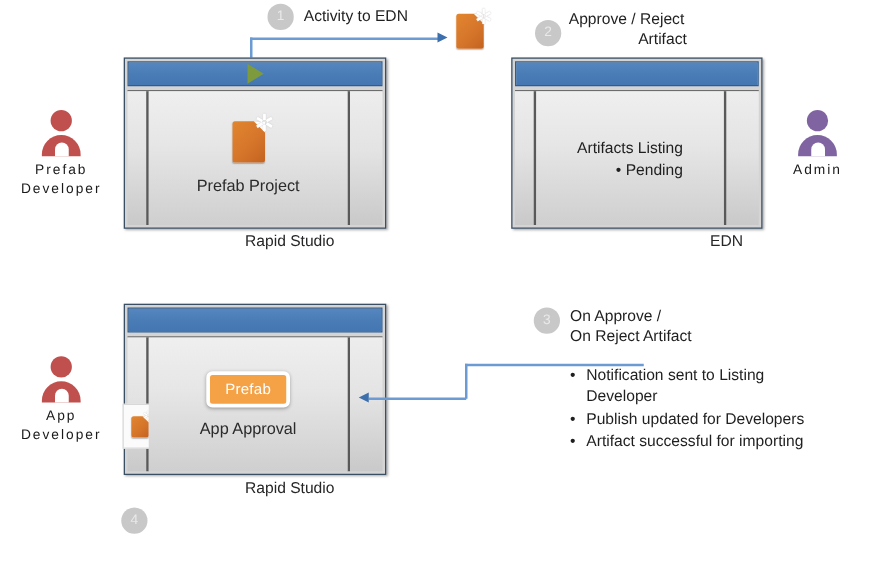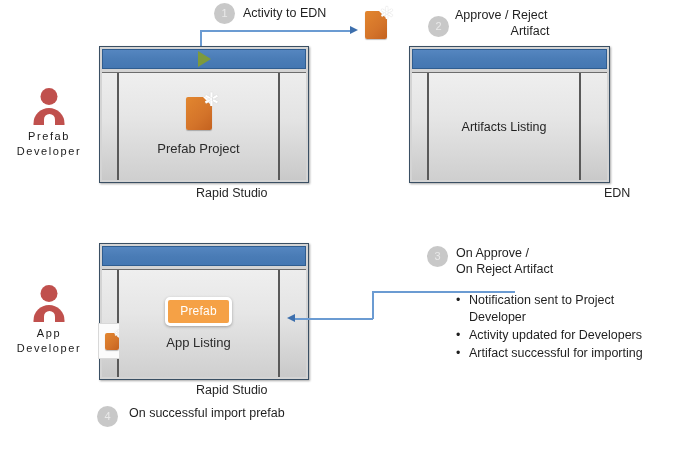--- a/index.html
+++ b/index.html
@@ -230,27 +230,38 @@
   </div>
   <div class="win-label" style="left:196px;top:186px;">Rapid Studio</div>
 
   <div class="window" style="left:409px;top:46px;width:201px;height:137px;">
     <div class="titlebar"></div>
     <div class="winbody">
       <div class="pane-left"></div>
       <div class="pane-main">
         <div class="edn-inner">
           <div>Artifacts Listing</div>
+          <div>
+            <span>•</span>
+            <span>Pending</span>
+          </div>
         </div>
       </div>
       <div class="pane-right"></div>
     </div>
   </div>
-  <div class="win-label" style="left:568px;top:186px;margin-left:36px;">EDN</div>
-
+  <div class="win-label" style="left:568px;top:186px;">EDN</div>
+
+  <div class="persona" style="left:618px;top:88px;width:72px;">
+    <div class="figure">
+      <div class="head" style="background:#8064a2;"></div>
+      <div class="body" style="background:#8064a2;"></div>
+    </div>
+    <div class="plabel">Admin</div>
+  </div>
 
   <div class="persona" style="left:10px;top:285px;width:78px;">
     <div class="figure">
       <div class="head" style="background:#c0504d;"></div>
       <div class="body" style="background:#c0504d;"></div>
     </div>
     <div class="plabel">App</div>
     <div class="plabel">Developer</div>
   </div>
 
@@ -262,50 +273,49 @@
           <div class="artifact">
             <div class="doc" style="width:14px;height:17px;">
               <div class="corner" style="border-top-width:5px;border-left-width:5px;"></div>
             </div>
             <span class="burst" style="right:-4px;top:-4px;font-size:10px;">✲</span>
           </div>
         </div>
       </div>
       <div class="pane-main">
         <div class="prefab-badge">Prefab</div>
-        <div class="proj-caption">App  Listing</div>
+        <div class="proj-caption">App  Approval</div>
       </div>
       <div class="pane-right"></div>
     </div>
   </div>
   <div class="win-label" style="left:196px;top:383px;">Rapid Studio</div>
 
   <div class="conn conn-h" style="left:372px;top:291px;width:143px;"></div>
   <div class="conn conn-v" style="left:372px;top:291px;height:28px;"></div>
   <div class="conn conn-h" style="left:295px;top:318px;width:78px;"></div>
   <div class="arrow-l" style="left:287px;top:314px;"></div>
 
   <div class="step" style="left:427px;top:246px;">3</div>
   <div class="step-text" style="left:456px;top:261px;width:210px;">On Reject Artifact</div>
   <div class="step-text" style="left:456px;top:245px;width:210px;">On Approve /</div>
 
   <div class="bullets" style="left:456px;top:292px;width:236px;">
     <div class="bullet-row">
       <span class="dot">•</span>
       <span class="btxt">
-        <span>Notification sent to Project</span><br>
+        <span>Notification sent to Listing</span><br>
         <span>Developer</span>
       </span>
     </div>
     <div class="bullet-row">
       <span class="dot">•</span>
-      <span class="btxt">Activity updated for Developers</span>
+      <span class="btxt">Publish updated for Developers</span>
     </div>
     <div class="bullet-row">
       <span class="dot">•</span>
       <span class="btxt">Artifact successful for importing</span>
     </div>
   </div>
 
   <div class="step" style="left:97px;top:406px;">4</div>
-  <div class="step-text" style="left:129px;top:405px;width:220px;">On successful import prefab</div>
 
 </div>
 
 </body></html>

